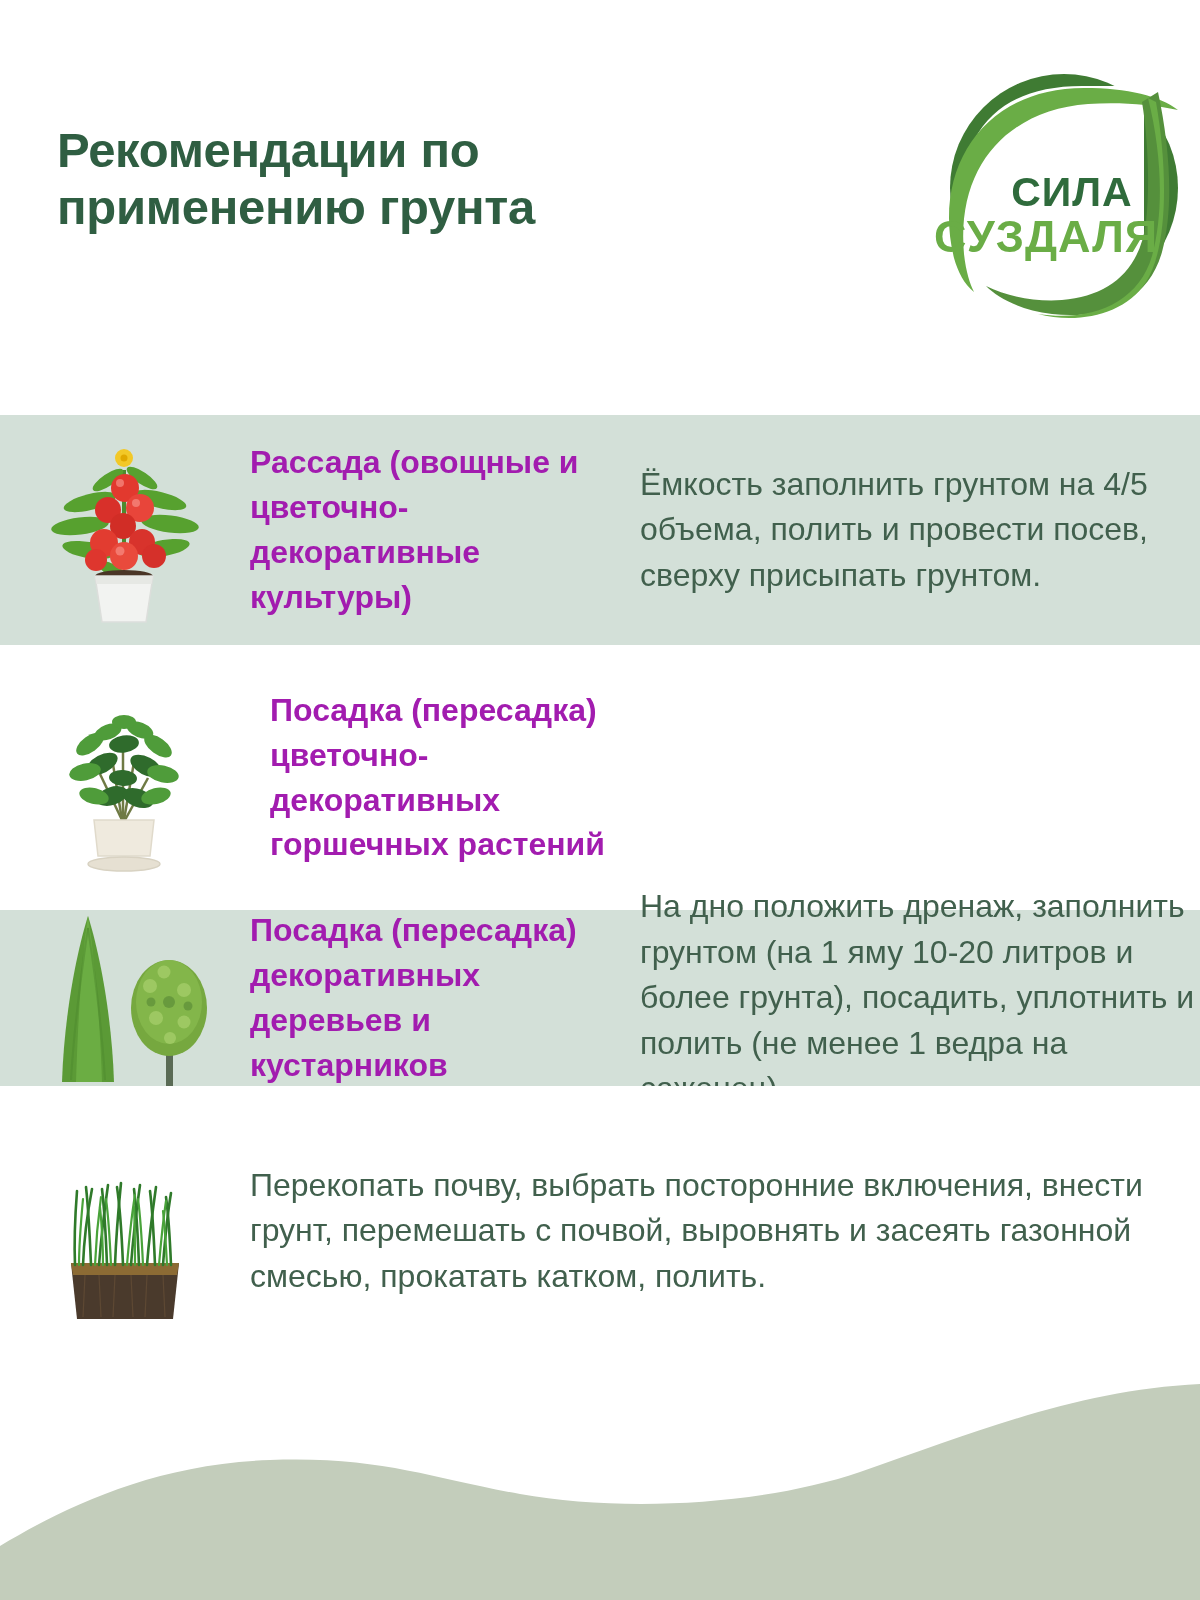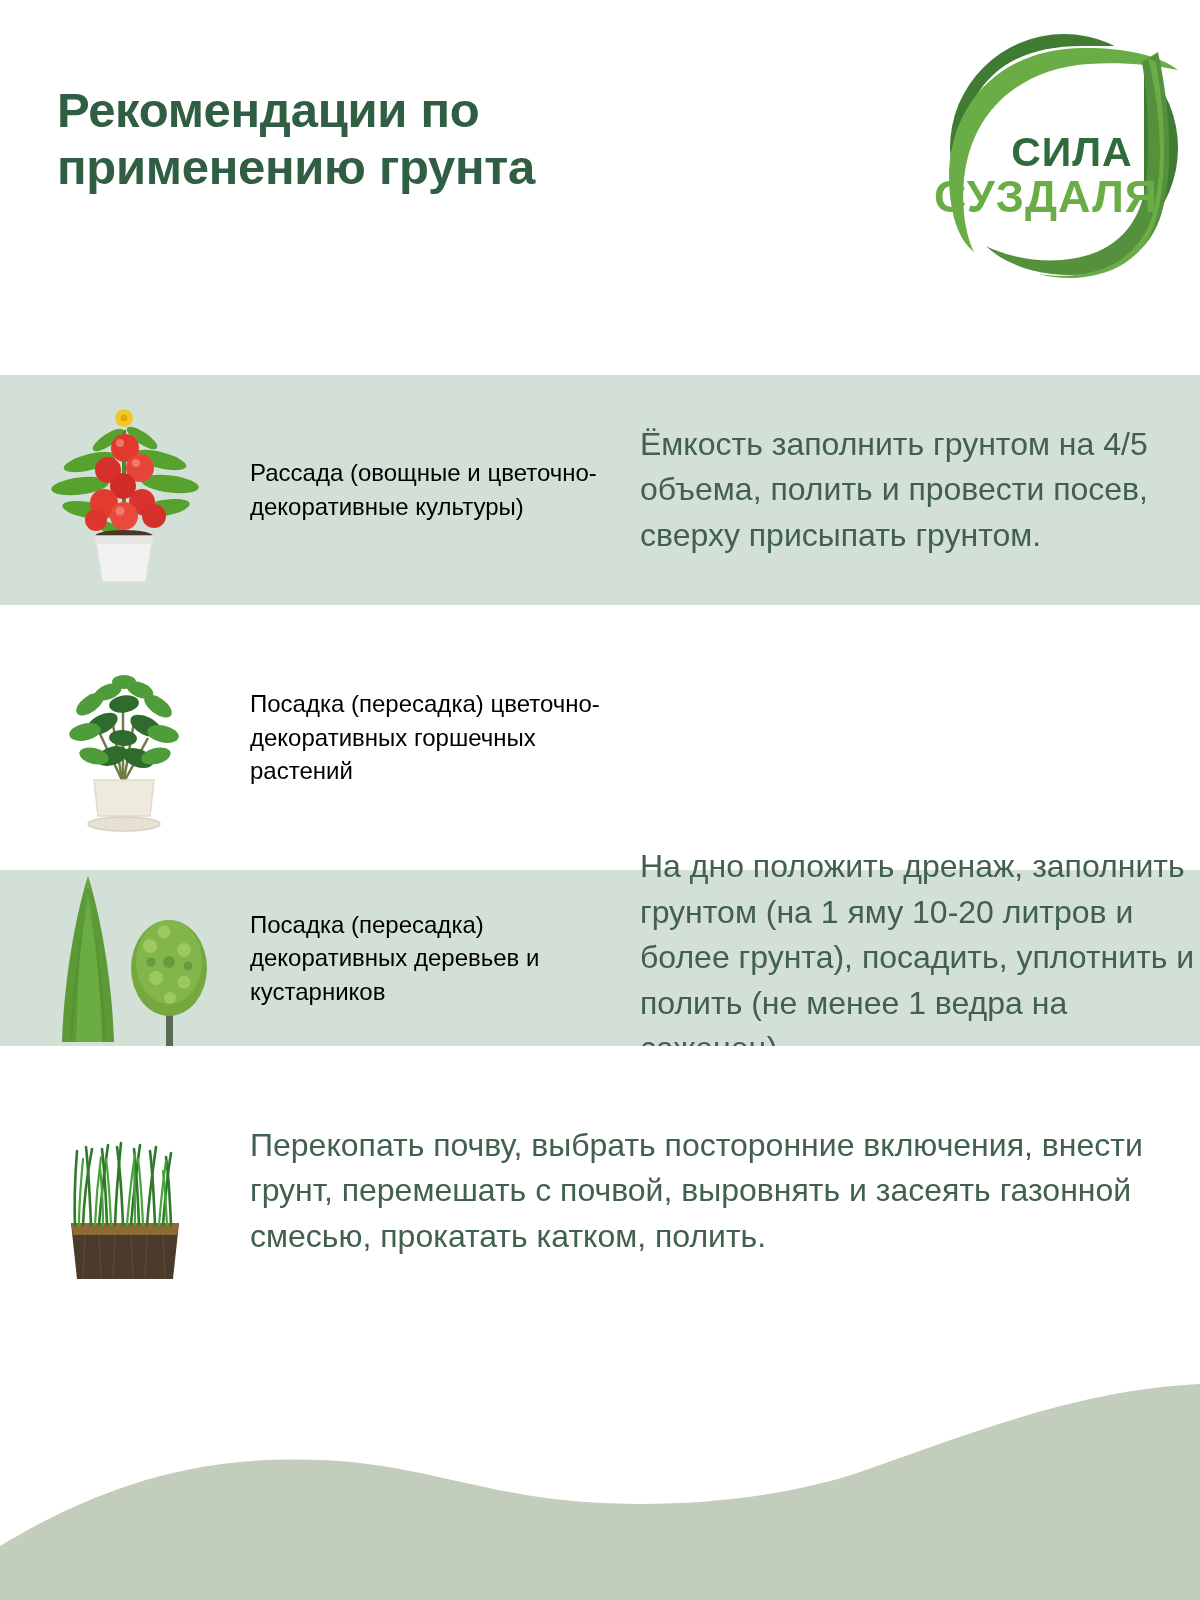--- a/index.html
+++ b/index.html
@@ -14,20 +14,21 @@
     font-family: "Liberation Sans", sans-serif;
     background: #ffffff;
     position: relative;
     overflow: hidden;
   }
 
   
   .header {
     position: relative;
     height: 375px;
+    margin-top: 40px;
   }
 
   .page-title {
     position: absolute;
     left: 57px;
     top: 82px;
     width: 600px;
     font-size: 49px;
     line-height: 1.17;
     font-weight: bold;
@@ -63,37 +64,37 @@
     display: flex;
     align-items: center;
     justify-content: center;
     align-self: stretch;
   }
   .row-media svg { display: block; }
 
   .row-label {
     width: 390px;
     flex: 0 0 390px;
-    font-size: 24px;
+    font-size: 32px;
     line-height: 1.4;
-    font-weight: normal;
-    color: #000000;
+    font-weight: bold;
+    color: #a21caf;
     padding-right: 20px;
   }
 
   .row-desc {
     flex: 1 1 auto;
     font-size: 32px;
     line-height: 1.42;
     color: #41604d;
   }
 
   
   #row-1 { height: 230px; }
-  #row-2 { height: 265px; }
+  #row-2 { height: 265px; gap: 20px; }
   #row-3 { height: 176px; }
   #row-4 { height: 290px; }
 
   
   .bottom-wave {
     position: absolute;
     left: 0;
     bottom: 0;
     width: 1200px;
     height: 240px;

